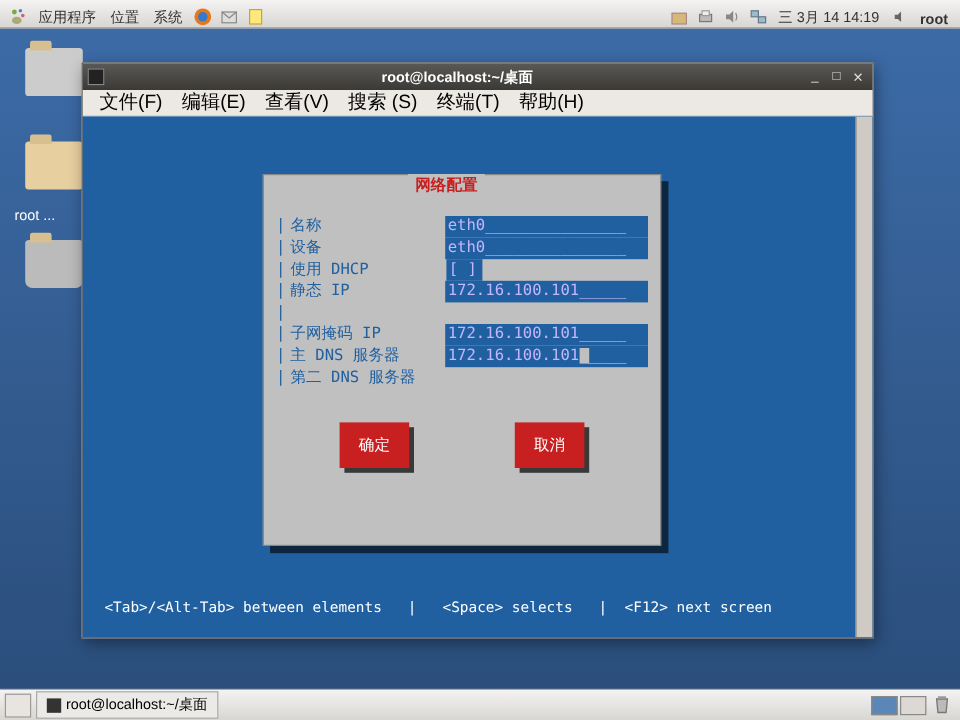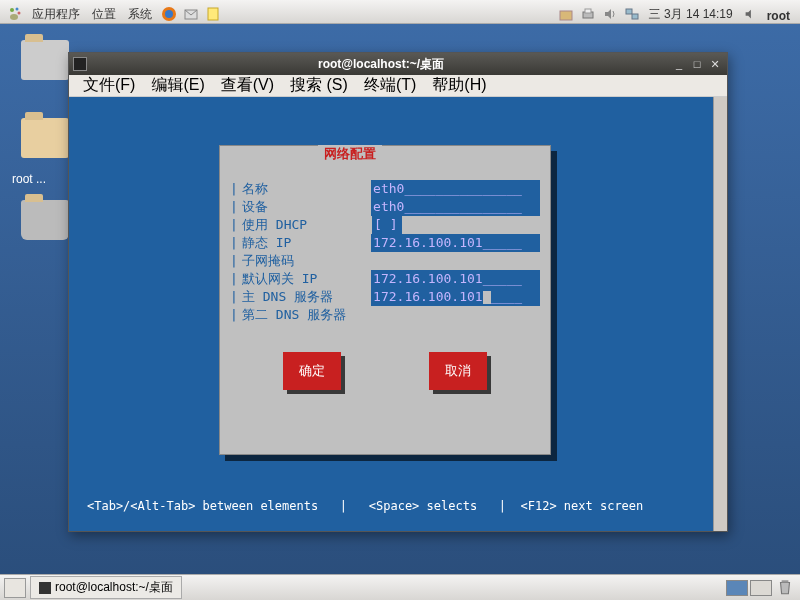--- a/index.html
+++ b/index.html
@@ -104,21 +104,21 @@
 .dialog {
   position: absolute;
   left: 150px; top: 48px;
   width: 332px; height: 310px;
   background: #c0c0c0;
   border: 1px solid #888;
   box-shadow: 6px 6px 0 rgba(0,0,0,0.6);
 }
 .dialog-title {
   position: absolute;
-  top: -1px; left: 98px;
+  top: -1px; left: 120px;
   background: #c0c0c0;
   color: #c82020;
   padding: 0 6px;
   font-weight: bold;
 }
 .dialog-inner {
   padding: 34px 10px 10px 10px;
 }
 .field-row {
   display: flex;
@@ -308,25 +308,24 @@
             <span class="lbl">使用 DHCP</span>
             <span class="val" style="width:30px;">[ ]</span>
           </div>
         <div class="field-row">
             <span class="bar">|</span>
             <span class="lbl">静态 IP</span>
             <span class="val">172.16.100.101_____</span>
           </div>
         <div class="field-row">
             <span class="bar">|</span>
-            <span class="lbl">子网掩码</span>
-          </div>
-        <div class="field-row">
-            <span class="bar">|</span>
-            <span class="lbl">默认网关 IP</span>
+          </div>
+        <div class="field-row">
+            <span class="bar">|</span>
+            <span class="lbl">子网掩码 IP</span>
             <span class="val">172.16.100.101_____</span>
           </div>
         <div class="field-row">
             <span class="bar">|</span>
             <span class="lbl">主 DNS 服务器</span>
             <span class="val"><span>172.16.100.101</span><span class="cursor"></span><span>____</span></span>
           </div>
         <div class="field-row">
             <span class="bar">|</span>
             <span class="lbl">第二 DNS 服务器</span>

